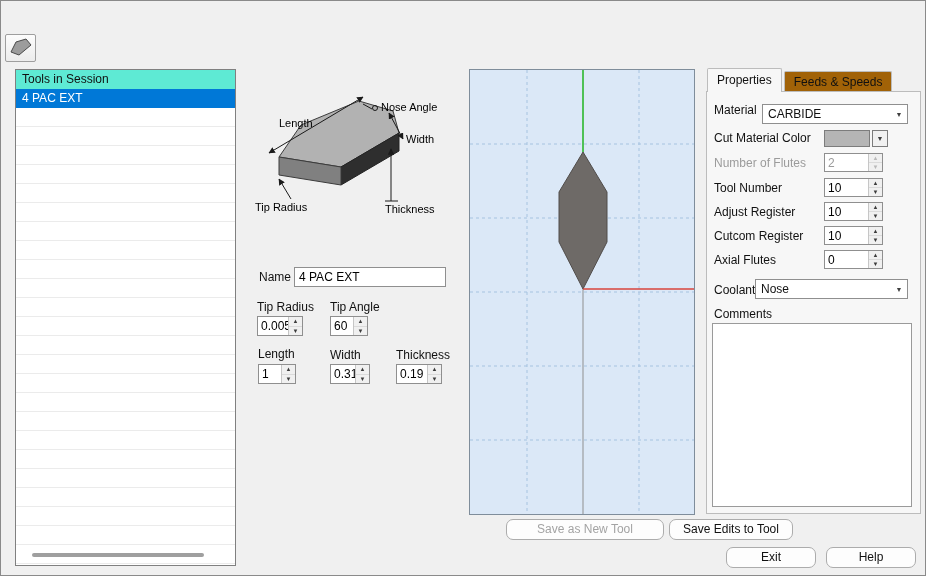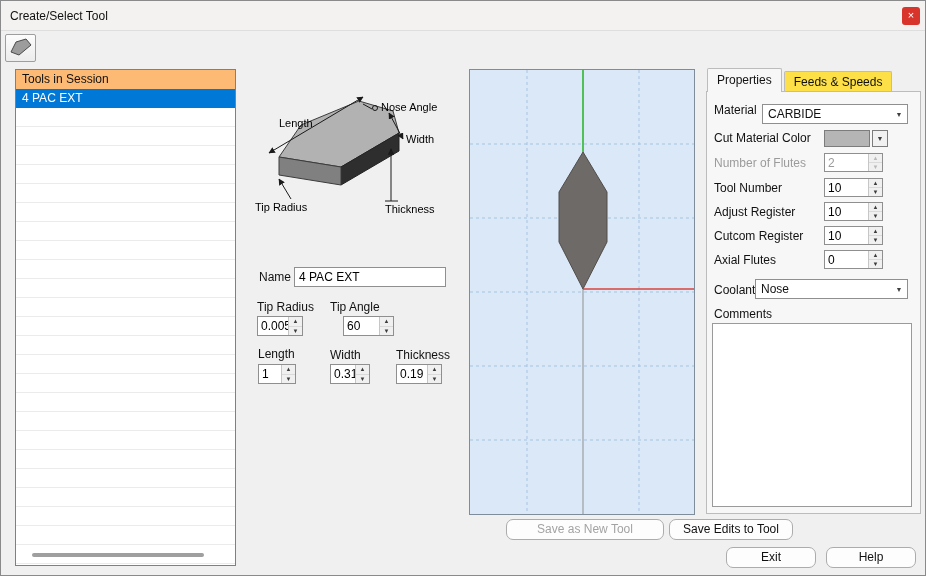--- a/index.html
+++ b/index.html
@@ -3,21 +3,21 @@
 <meta charset="utf-8">
 <style>
   *{margin:0;padding:0;box-sizing:border-box}
   html,body{width:926px;height:576px}
   body{position:relative;overflow:hidden;font-family:"Liberation Sans",sans-serif;font-size:12px;color:#111;background:#f0f0f0}
   .window{position:absolute;inset:0;border:1px solid #8a8a8a;background:#f0f0f0}
   .titlebar{position:absolute;left:0;top:0;width:100%;height:30px;background:#f3f2f1;border-bottom:1px solid #dedede}
   .title{position:absolute;left:9px;top:8px}
   .close-btn{position:absolute;right:5px;top:6px;width:18px;height:18px;border-radius:3px;color:#fff;text-align:center;line-height:17px;font-size:11px;background:#d9342b}
   .tool-btn{position:absolute;left:4px;top:33px;width:31px;height:28px;background:linear-gradient(#fcfcfc,#ececec);border:1px solid #9e9e9e;border-radius:2px;display:flex;align-items:center;justify-content:center}
-  .tools-list{position:absolute;left:14px;top:68px;width:221px;height:497px;background:#fdba74;border:1px solid #808080}
+  .tools-list{position:absolute;left:14px;top:68px;width:221px;height:497px;background:#5eead4;border:1px solid #808080}
   .list-header{height:19px;line-height:18px;padding-left:6px}
   .list-body{position:absolute;left:0;top:19px;right:0;bottom:0;background:repeating-linear-gradient(to bottom,#fff 0 18px,#ebebeb 18px 19px)}
   .list-item{height:19px;line-height:18px;padding-left:6px;color:#fff;background:#0078d7}
   .hthumb{position:absolute;left:16px;bottom:8px;width:172px;height:4px;background:#9f9f9f;border-radius:2px}
   .lbl{position:absolute;white-space:nowrap}
   .dim{color:#9b9b9b}
   .textbox{position:absolute;height:20px;background:#fff;border:1px solid #8f8f8f;font:inherit;padding:0 4px;outline:0}
   .spin{position:absolute;height:20px;background:#fff;border:1px solid #8f8f8f;display:flex}
   .spin input{flex:1;min-width:0;border:0;outline:0;font:inherit;padding:0 0 0 3px;background:transparent}
   .spin .arrows{width:14px;display:flex;flex-direction:column;border-left:1px solid #c6c6c6}
@@ -25,41 +25,35 @@
   .spin .arrows div:first-child{border-bottom:1px solid #dadada}
   .spin.disabled input{color:#9b9b9b}
   .spin.disabled .arrows div{color:#b9b9b9}
   .combo{position:absolute;height:20px;background:#fff;border:1px solid #8f8f8f;display:flex;align-items:center}
   .combo .ctext{flex:1;padding-left:5px;white-space:nowrap;overflow:hidden}
   .combo .carrow{width:16px;text-align:center;font-size:7px;color:#404040}
   .color-combo{border:0;background:transparent;gap:2px}
   .color-combo .swatch{flex:1;height:17px;border:1px solid #7c7c7c;background:#b5b5b5}
   .color-combo .carrow{height:17px;border:1px solid #7c7c7c;background:#f1f1f1;line-height:16px}
   .tabs{position:absolute;left:706px;top:67px;height:24px;display:flex;align-items:flex-end}
-  .tab{height:21px;line-height:20px;padding:0 9px;background:#fde047;border:1px solid #bcbcbc;border-bottom:0;border-radius:2px 2px 0 0;margin-right:2px}
+  .tab{height:21px;line-height:20px;padding:0 9px;background:#a16207;border:1px solid #bcbcbc;border-bottom:0;border-radius:2px 2px 0 0;margin-right:2px}
   .tab.active{height:24px;line-height:23px;background:#f7f7f7;position:relative;z-index:2}
   .prop-panel{position:absolute;left:705px;top:90px;width:215px;height:423px;background:#f7f7f7;border:1px solid #bcbcbc}
   .comments-box{position:absolute;left:5px;top:231px;width:200px;height:184px;background:#fff;border:1px solid #9a9a9a;resize:none;font:inherit;outline:0}
   .preview{position:absolute;left:468px;top:68px;width:226px;height:446px;border:1px solid #7f8d9b;background:#dbe8f7}
   .btn{position:absolute;height:21px;background:#fdfdfd;border:1px solid #acacac;border-radius:7px;font:inherit;text-align:center;line-height:19px;color:#111}
   .btn.disabled{color:#a3a3a3}
   .diagram-svg{position:absolute;left:250px;top:86px}
   .diagram-svg text{font-family:"Liberation Sans",sans-serif;font-size:11px;fill:#000}
 </style>
 </head>
 <body>
 
 <div class="window">
 
-  <div class="titlebar">
-    <span class="title">Create/Select Tool</span>
-    <div class="close-btn" style="background: rgb(217, 52, 43);">
-      <span>×</span>
-    </div>
-  </div>
 
   <button class="tool-btn">
     <svg width="24" height="22" viewBox="0 0 24 22">
       <polygon points="2,15 7,5 17,2 22,8 10,18" fill="#9c9c9c" stroke="#4a4a4a" stroke-width="1"></polygon>
     </svg>
   </button>
 
   <div class="tools-list">
     <div class="list-header">Tools in Session</div>
     <div class="list-body">
@@ -102,21 +96,21 @@
   <span class="lbl" style="left:256px;top:299px">Tip Radius</span>
   <div class="spin" style="left:256px;top:315px;width:46px">
     <input value="0.005" style="">
     <div class="arrows">
       <div>▲</div>
       <div>▼</div>
     </div>
   </div>
 
   <span class="lbl" style="left:329px;top:299px">Tip Angle</span>
-  <div class="spin" style="left:342px;top:315px;width:51px">
+  <div class="spin" style="left:329px;top:315px;width:38px">
     <input value="60" style="">
     <div class="arrows">
       <div>▲</div>
       <div>▼</div>
     </div>
   </div>
 
   <span class="lbl" style="left:257px;top:346px">Length</span>
   <div class="spin" style="left:257px;top:363px;width:38px">
     <input value="1" style="">

